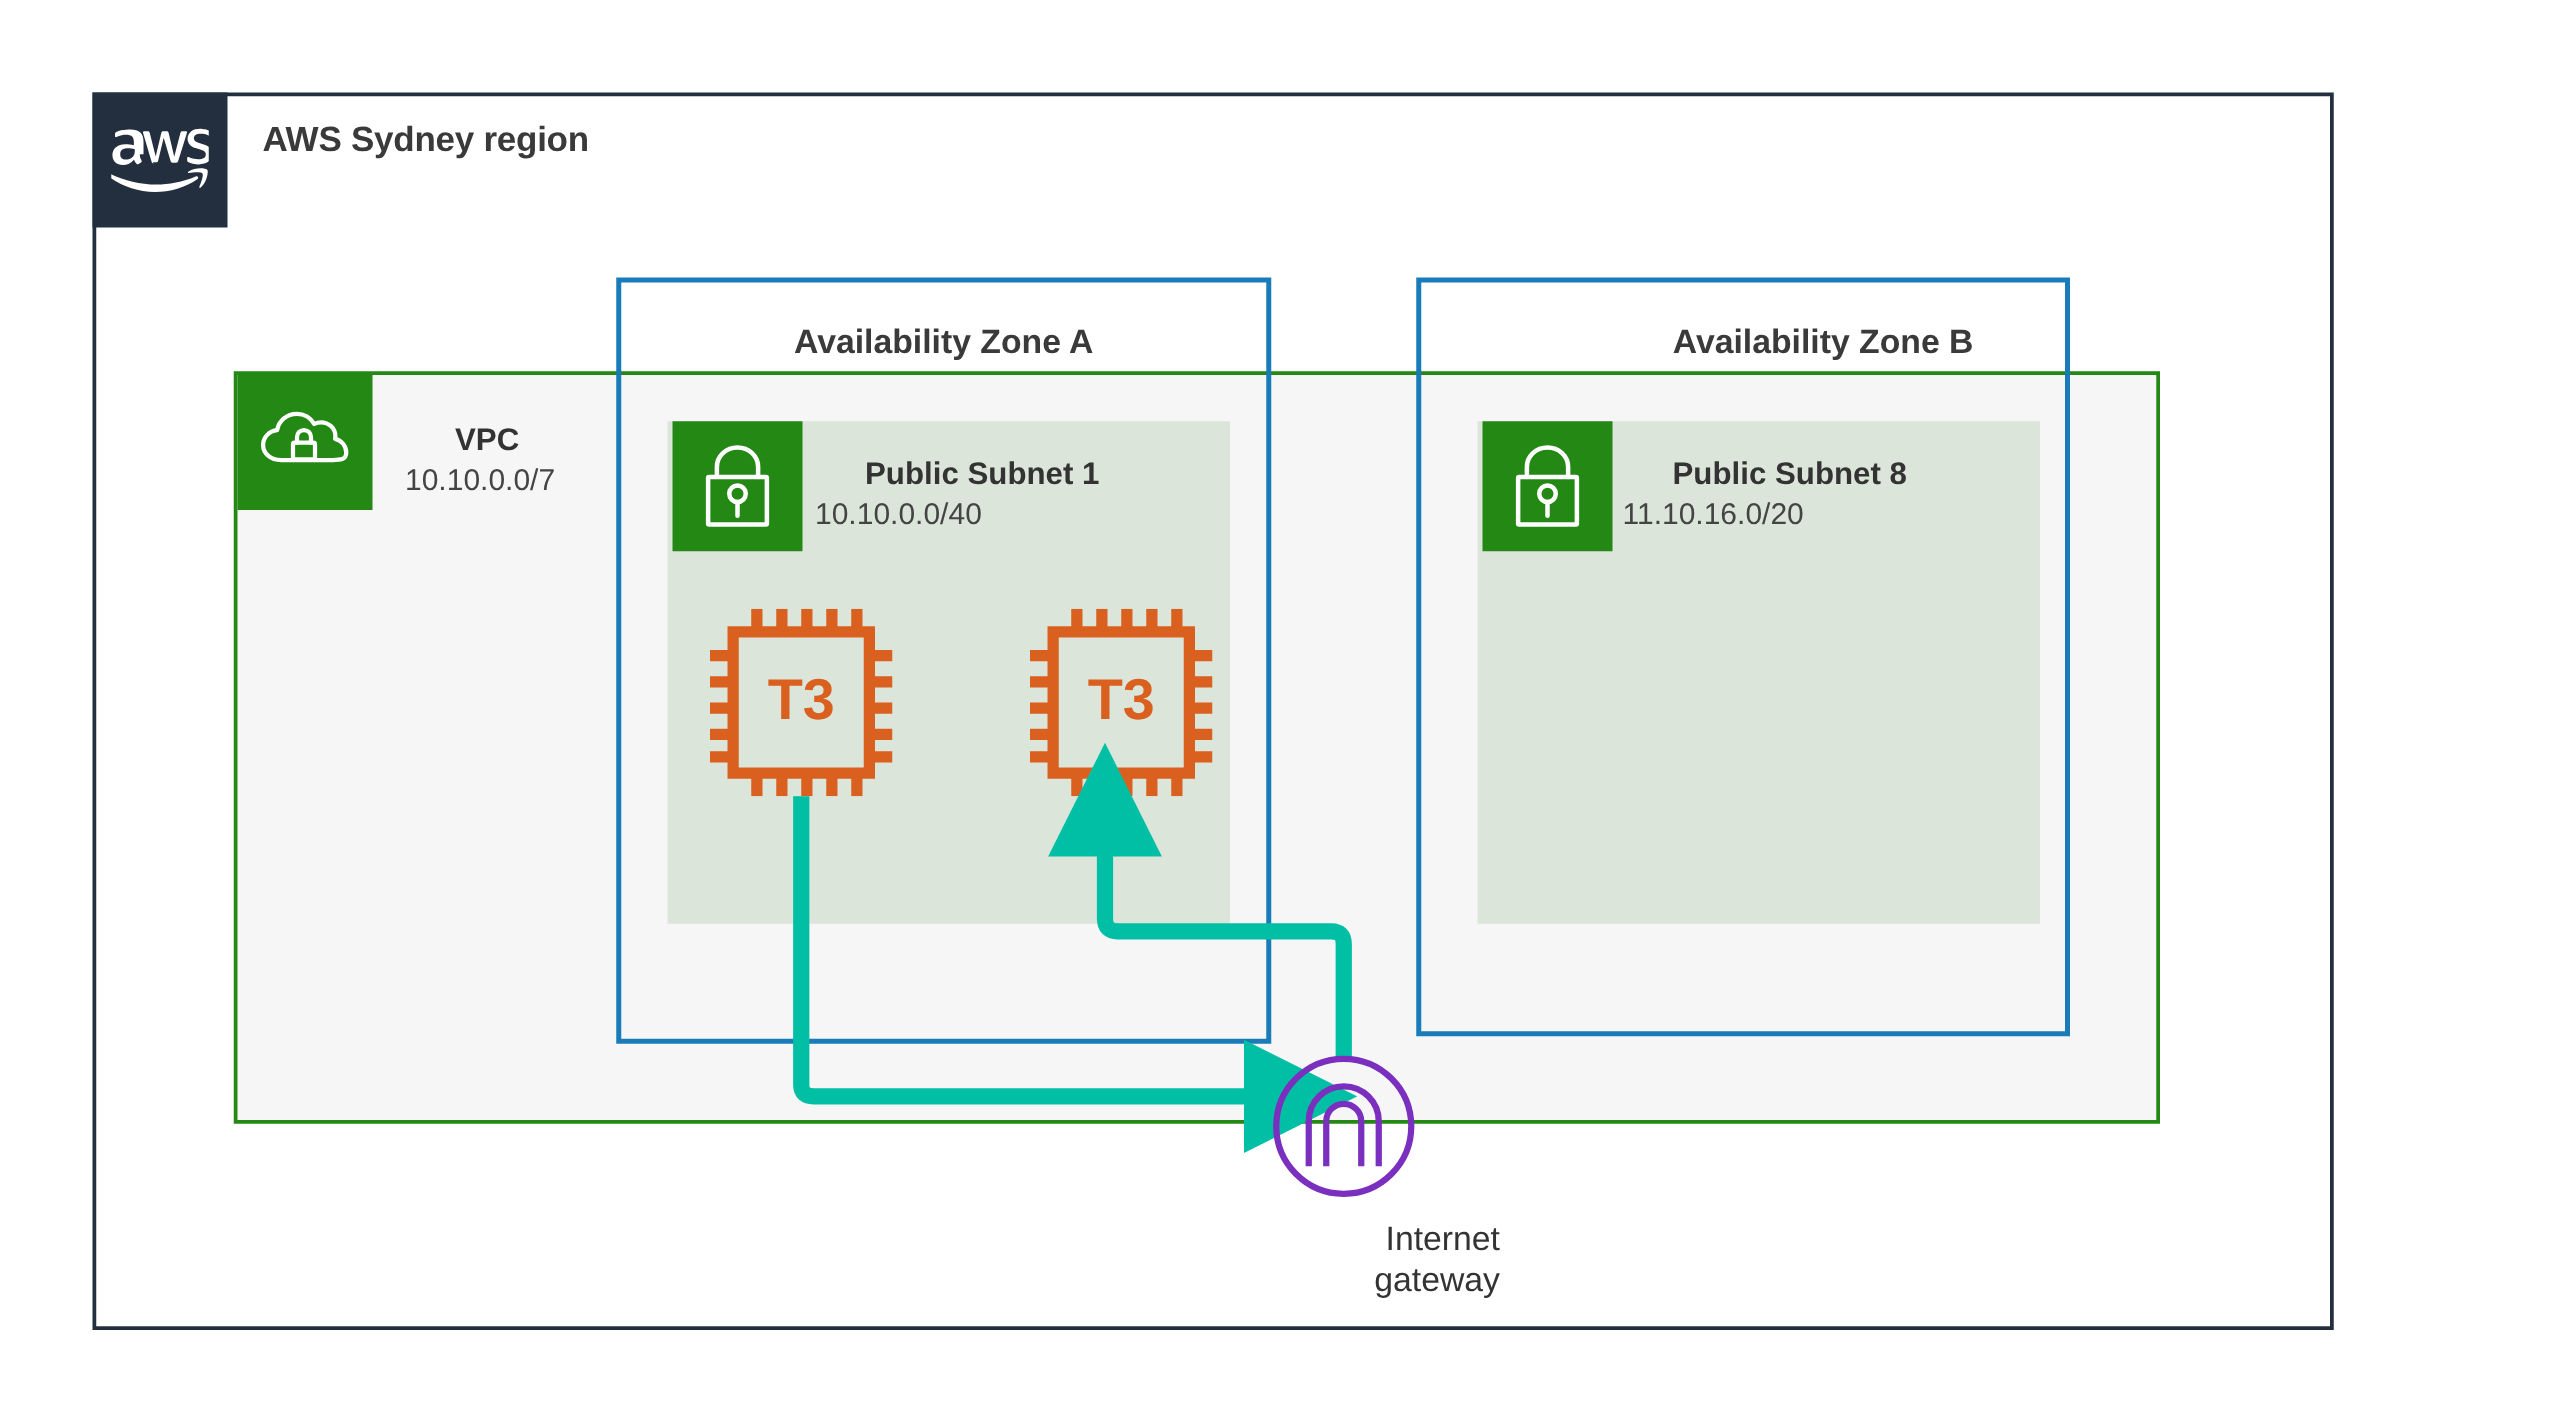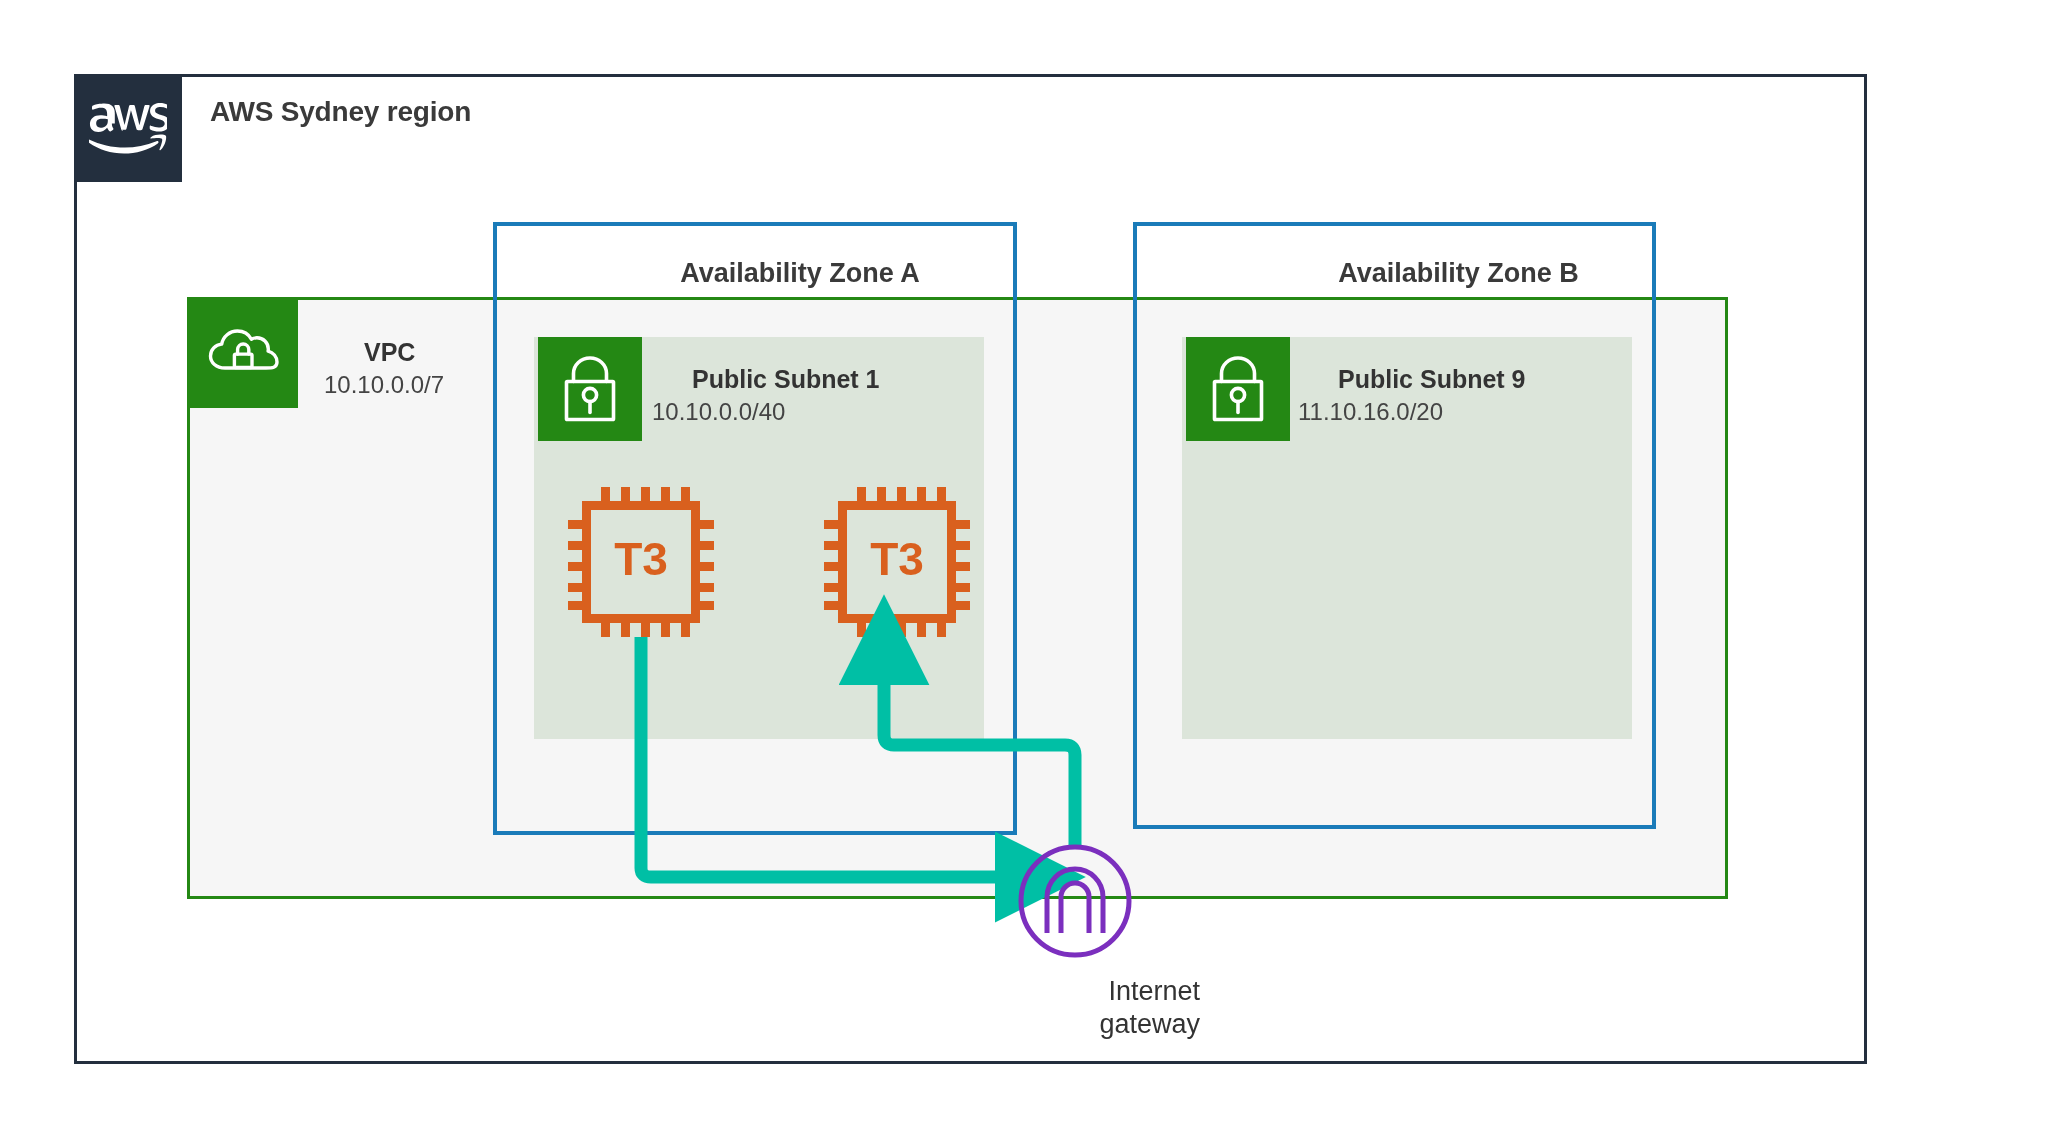--- a/index.html
+++ b/index.html
@@ -70,21 +70,21 @@
 
   .az-title {
     position: absolute;
     top: 258px;
     font-size: 27px;
     font-weight: bold;
     color: #3A3A3A;
     text-align: center;
     white-space: nowrap;
   }
-  #az-a-title { left: 493px; width: 524px; padding-left: 45px; }
+  #az-a-title { left: 493px; width: 524px; }
   #az-b-title { left: 1188px; width: 541px; }
 
   
   .vpc-box {
     position: absolute;
     left: 187px;
     top: 297px;
     width: 1541px;
     height: 602px;
     border: 3px solid #248814;
@@ -244,21 +244,21 @@
     <svg width="66" height="70" viewBox="0 0 66 70">
       <g fill="none" stroke="#ffffff" stroke-width="3.6" stroke-linecap="round" stroke-linejoin="round">
         <path d="M16.5 27.5 L16.5 19.5 C16.5 10.9 23.9 4 33 4 C42.1 4 49.5 10.9 49.5 19.5 L49.5 27.5"></path>
         <rect x="9.5" y="27.5" width="47" height="38" rx="0.8"></rect>
         <circle cx="33" cy="41" r="6.6"></circle>
         <path d="M33 47.6 L33 58.5"></path>
       </g>
     </svg>
   </div>
   <div class="subnet-label" id="subnet2-label">
-    <div class="lbl-title">Public Subnet 9</div>
+    <div class="lbl-title">Public Subnet 8</div>
     <div class="lbl-sub">11.10.16.0/20</div>
   </div>
 
   <div class="ec2" id="ec2-1">
     <svg width="146" height="150" viewBox="0 0 146 150">
       <g fill="#D9601E">
 
         <rect x="33" y="0" width="9" height="20"></rect>
         <rect x="53" y="0" width="9" height="20"></rect>
         <rect x="73" y="0" width="9" height="20"></rect>

